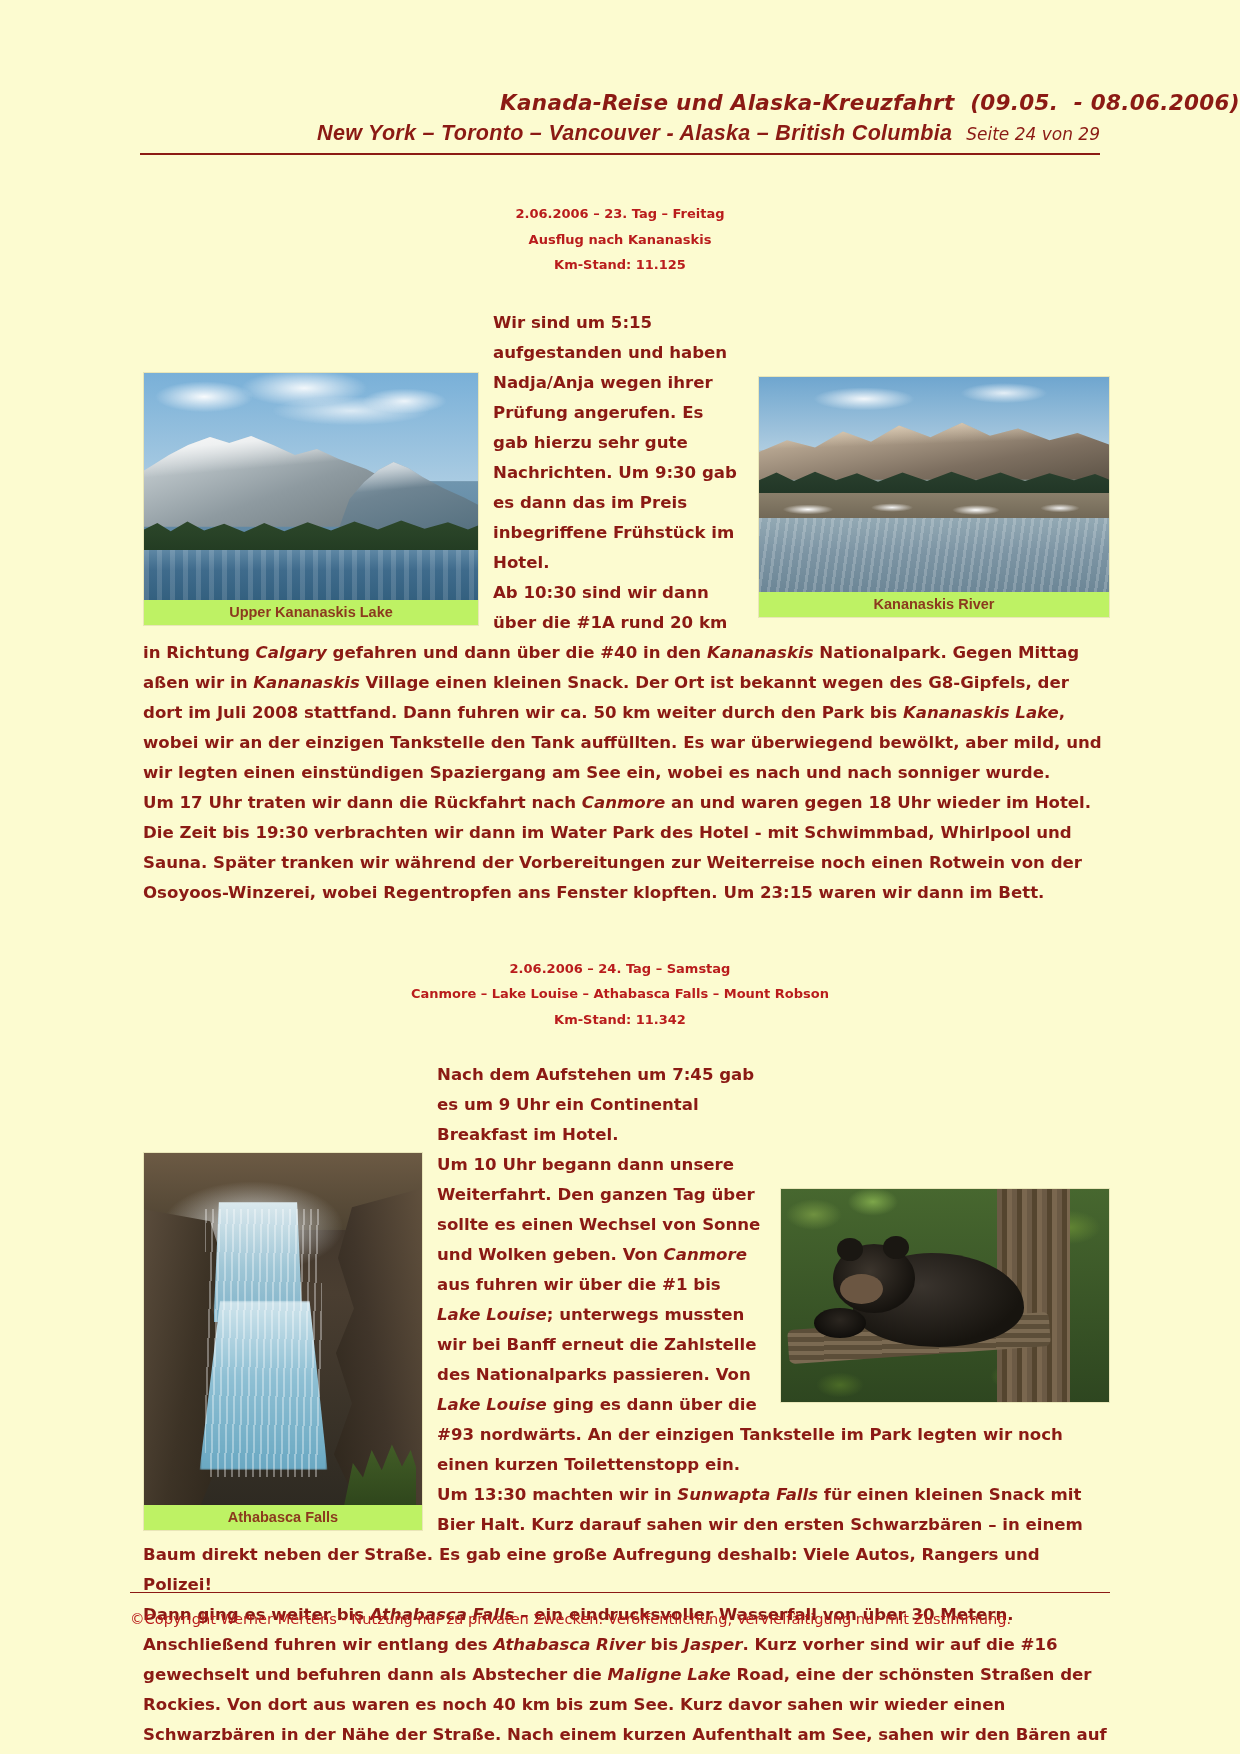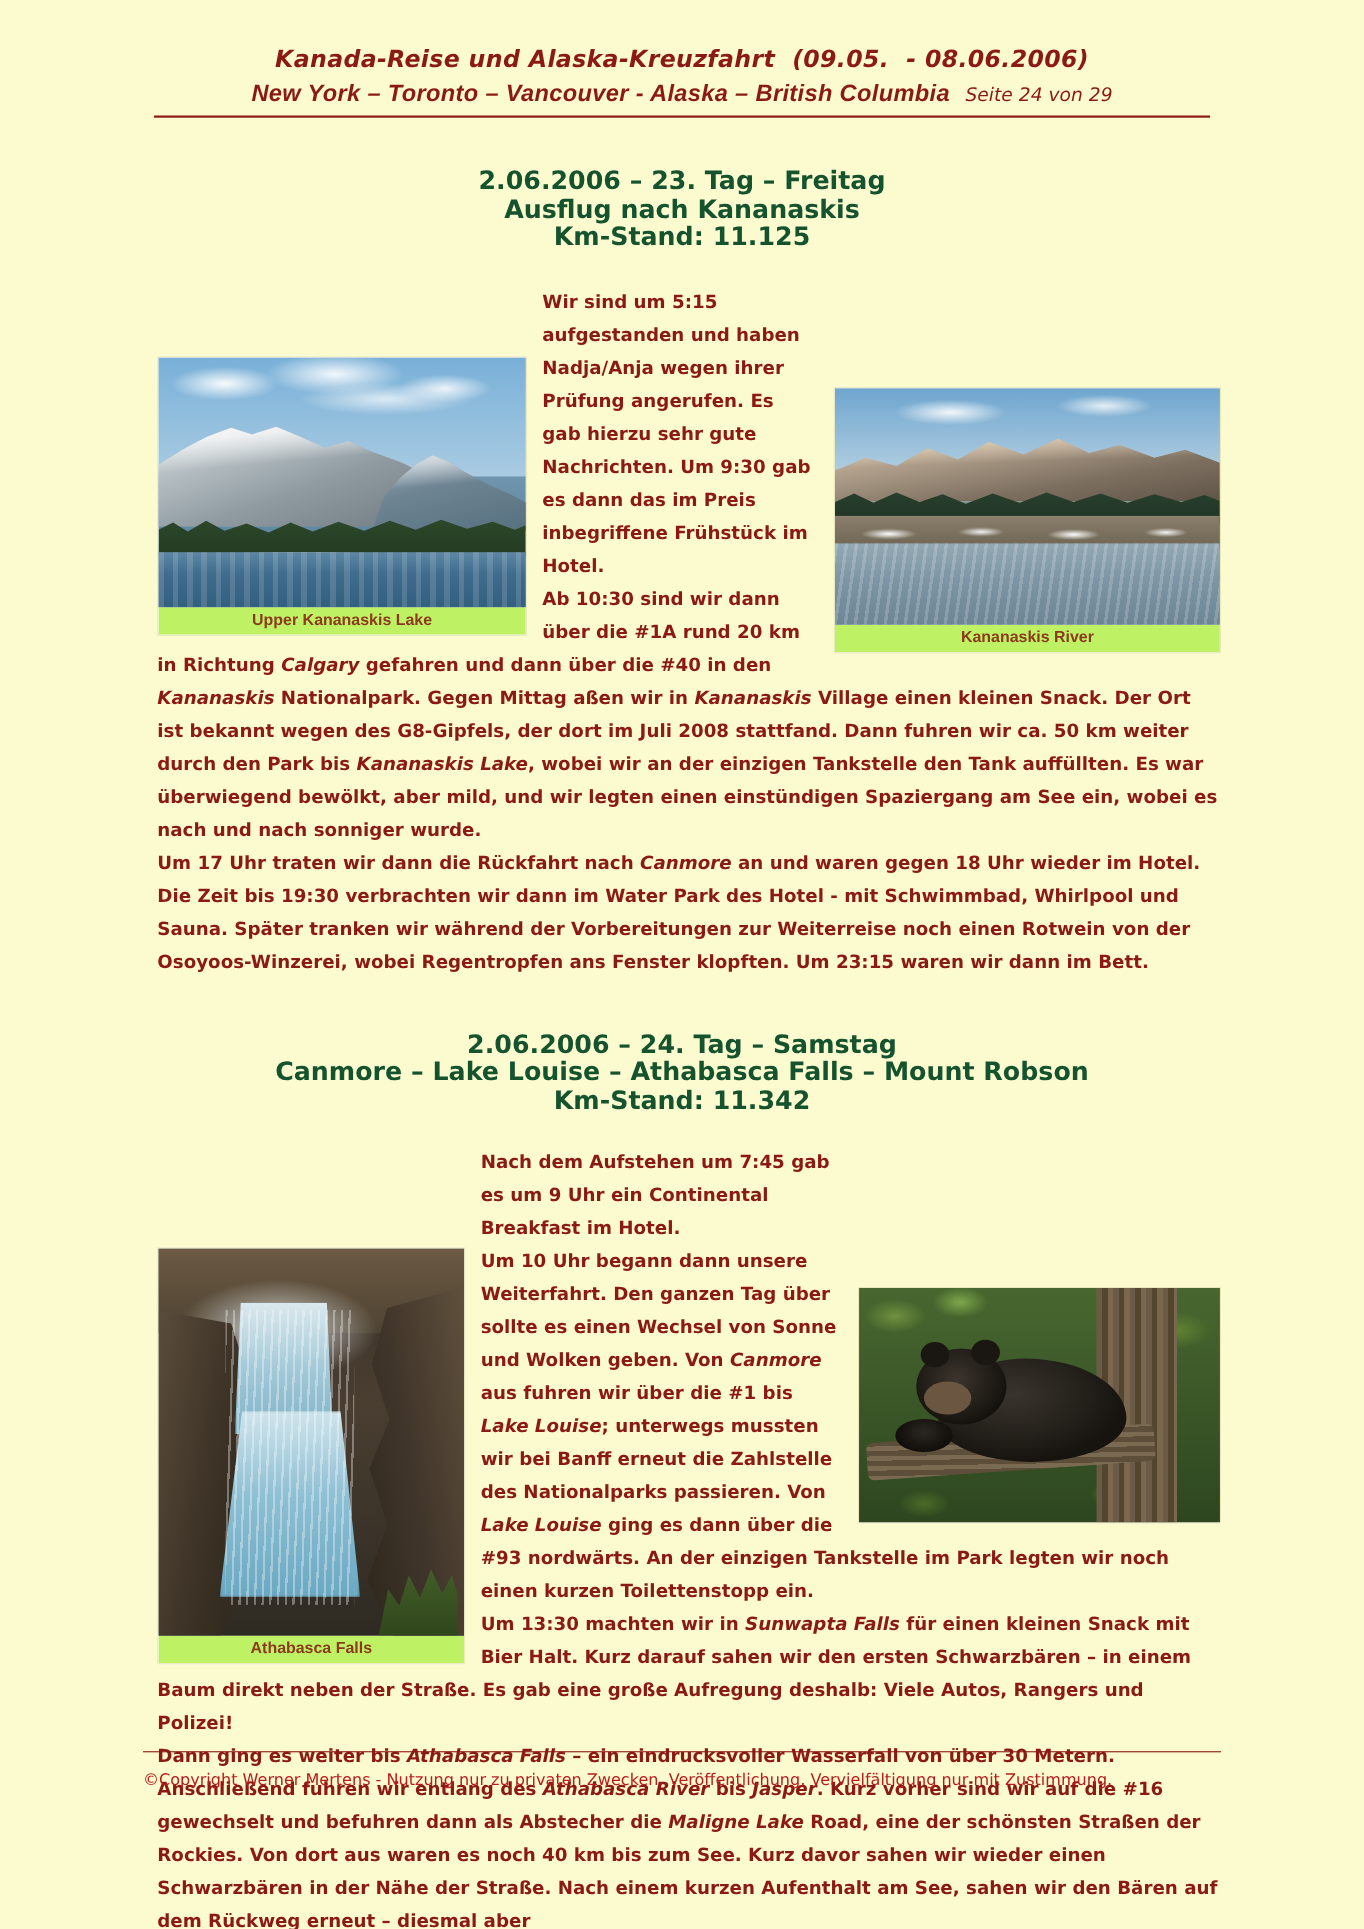--- a/index.html
+++ b/index.html
@@ -17,22 +17,22 @@
     position: relative;
     width: 1240px;
     height: 1754px;
     background: #fcfbd0;
     box-sizing: border-box;
     padding: 0;
   }
 
   
   .header {
-    padding-top: 40px;
-    text-align: center;
+    padding-top: 88px;
+    text-align: right;
     color: #8b1a14;
   }
   .header-line1 {
     font-family: "DejaVu Sans", sans-serif;
     font-weight: bold;
     font-style: italic;
     font-size: 21.5px;
     letter-spacing: 0.3px;
     white-space: pre;
     line-height: 30px;
@@ -55,23 +55,23 @@
     font-family: "DejaVu Sans", sans-serif;
     font-style: italic;
     font-weight: normal;
     font-size: 17px;
     margin-left: 14px;
   }
 
   
   .day-head {
     text-align: center;
-    color: #14532d;
+    color: #b91c1c;
     font-weight: bold;
-    font-size: 23px;
+    font-size: 13px;
     line-height: 25.5px;
     font-family: "DejaVu Sans", sans-serif;
   }
 
   
   .body-text {
     color: #8b1a14;
     font-weight: bold;
     font-size: 16.6px;
     line-height: 30px;
@@ -327,21 +327,21 @@
         <div class="ph lake-mtn2"></div>
         <div class="ph lake-snow2"></div>
         <div class="ph lake-forest"></div>
         <div class="ph lake-shore"></div>
         <div class="ph lake-water"></div>
         <div class="ph lake-refl"></div>
       </div>
       <div class="cap">Upper Kananaskis Lake</div>
     </div>
 
-    <div class="figure fig-river" style="margin-top:92px;">
+    <div class="figure fig-river" style="margin-top:68px;">
       <div class="photo river-photo">
         <div class="ph river-sky"></div>
         <div class="ph river-mtn"></div>
         <div class="ph river-mtnsnow"></div>
         <div class="ph river-trees"></div>
         <div class="ph river-bank"></div>
         <div class="ph river-snowbank"></div>
         <div class="ph river-water"></div>
         <div class="ph river-ripple"></div>
       </div>

